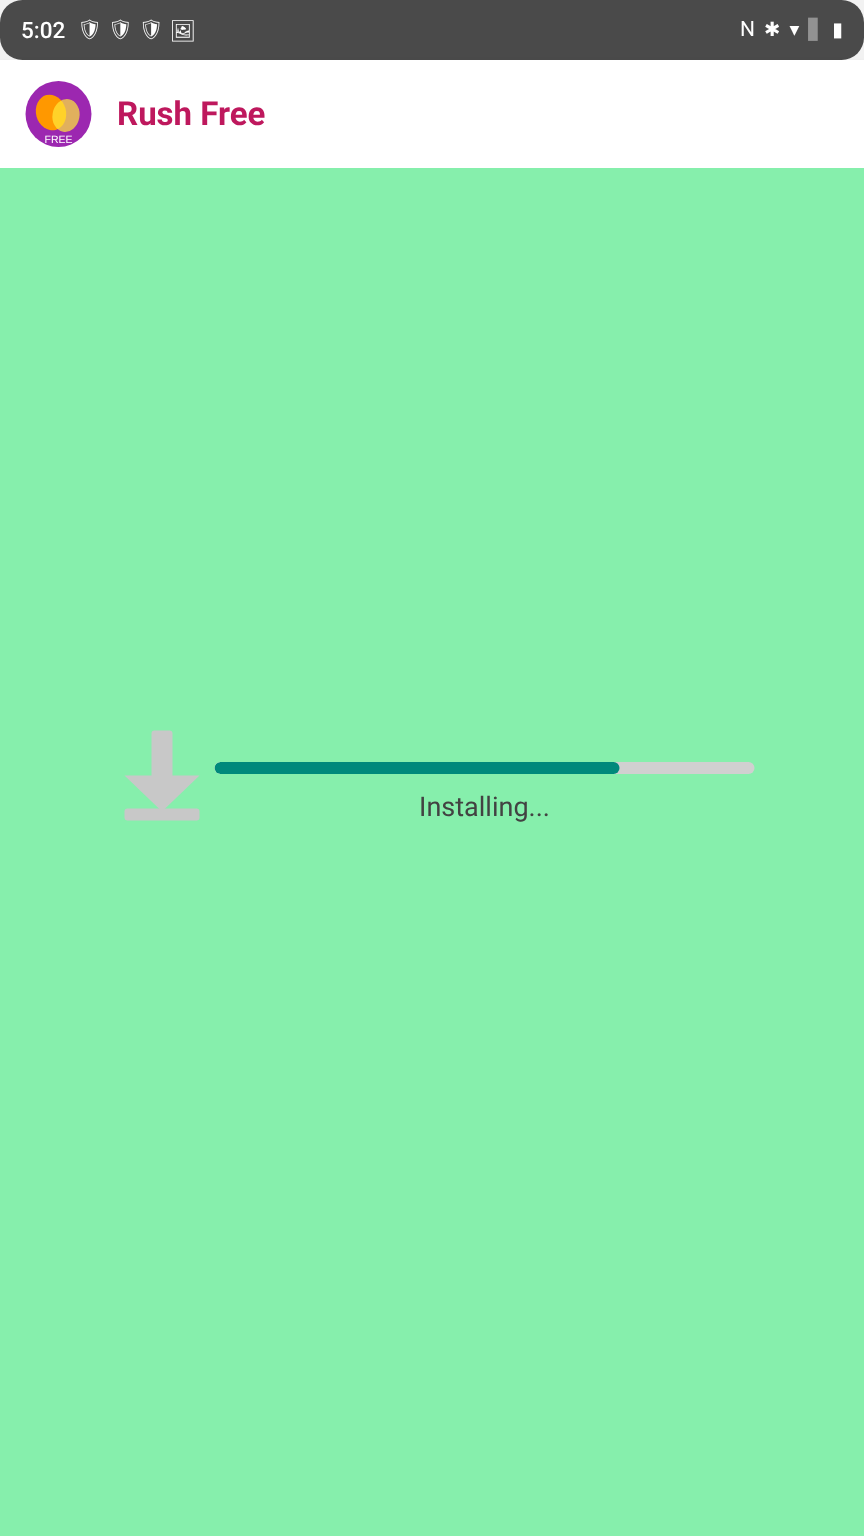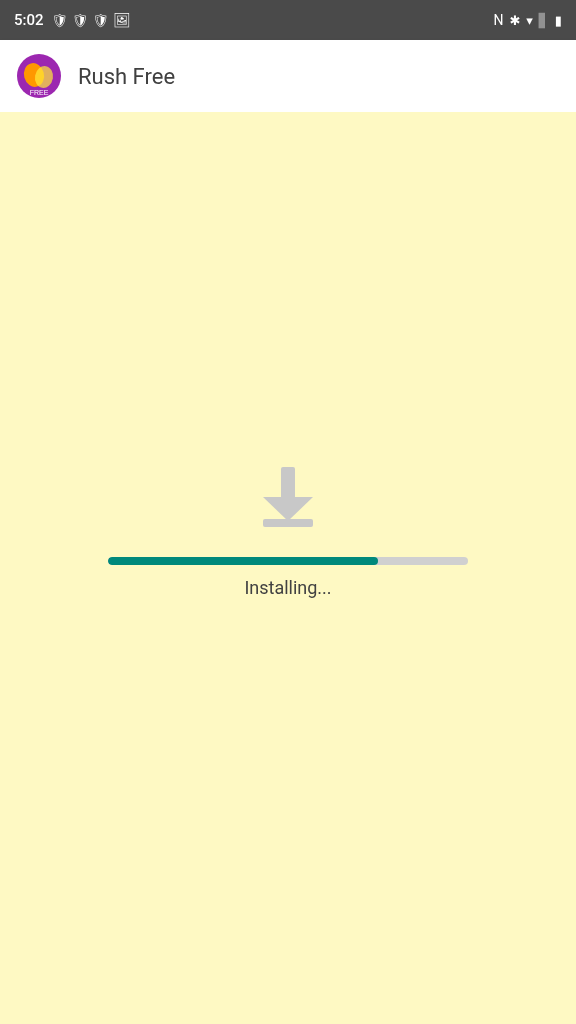--- a/index.html
+++ b/index.html
@@ -21,20 +21,21 @@
     
     .status-bar {
       width: 100%;
       height: 40px;
       background: #4a4a4a;
       display: flex;
       align-items: center;
       justify-content: space-between;
       padding: 0 14px;
       flex-shrink: 0;
+      border-radius: 15px;
     }
 
     .status-bar-left {
       display: flex;
       align-items: center;
       gap: 8px;
     }
 
     .status-time {
       color: #ffffff;
@@ -73,32 +74,32 @@
     }
 
     .app-logo {
       width: 46px;
       height: 46px;
       flex-shrink: 0;
     }
 
     .app-title {
       font-size: 22px;
-      font-weight: 400;
-      color: #404040;
+      font-weight: 700;
+      color: #be185d;
     }
 
     
     .main-content {
       flex: 1;
       display: flex;
-      flex-direction: column;
+      flex-direction: row;
       align-items: center;
       justify-content: center;
-      background: #fef9c3;
+      background: #86efac;
       position: relative;
       padding-bottom: 80px;
     }
 
     
     .download-icon-container {
       display: flex;
       flex-direction: column;
       align-items: center;
       margin-bottom: 28px;

